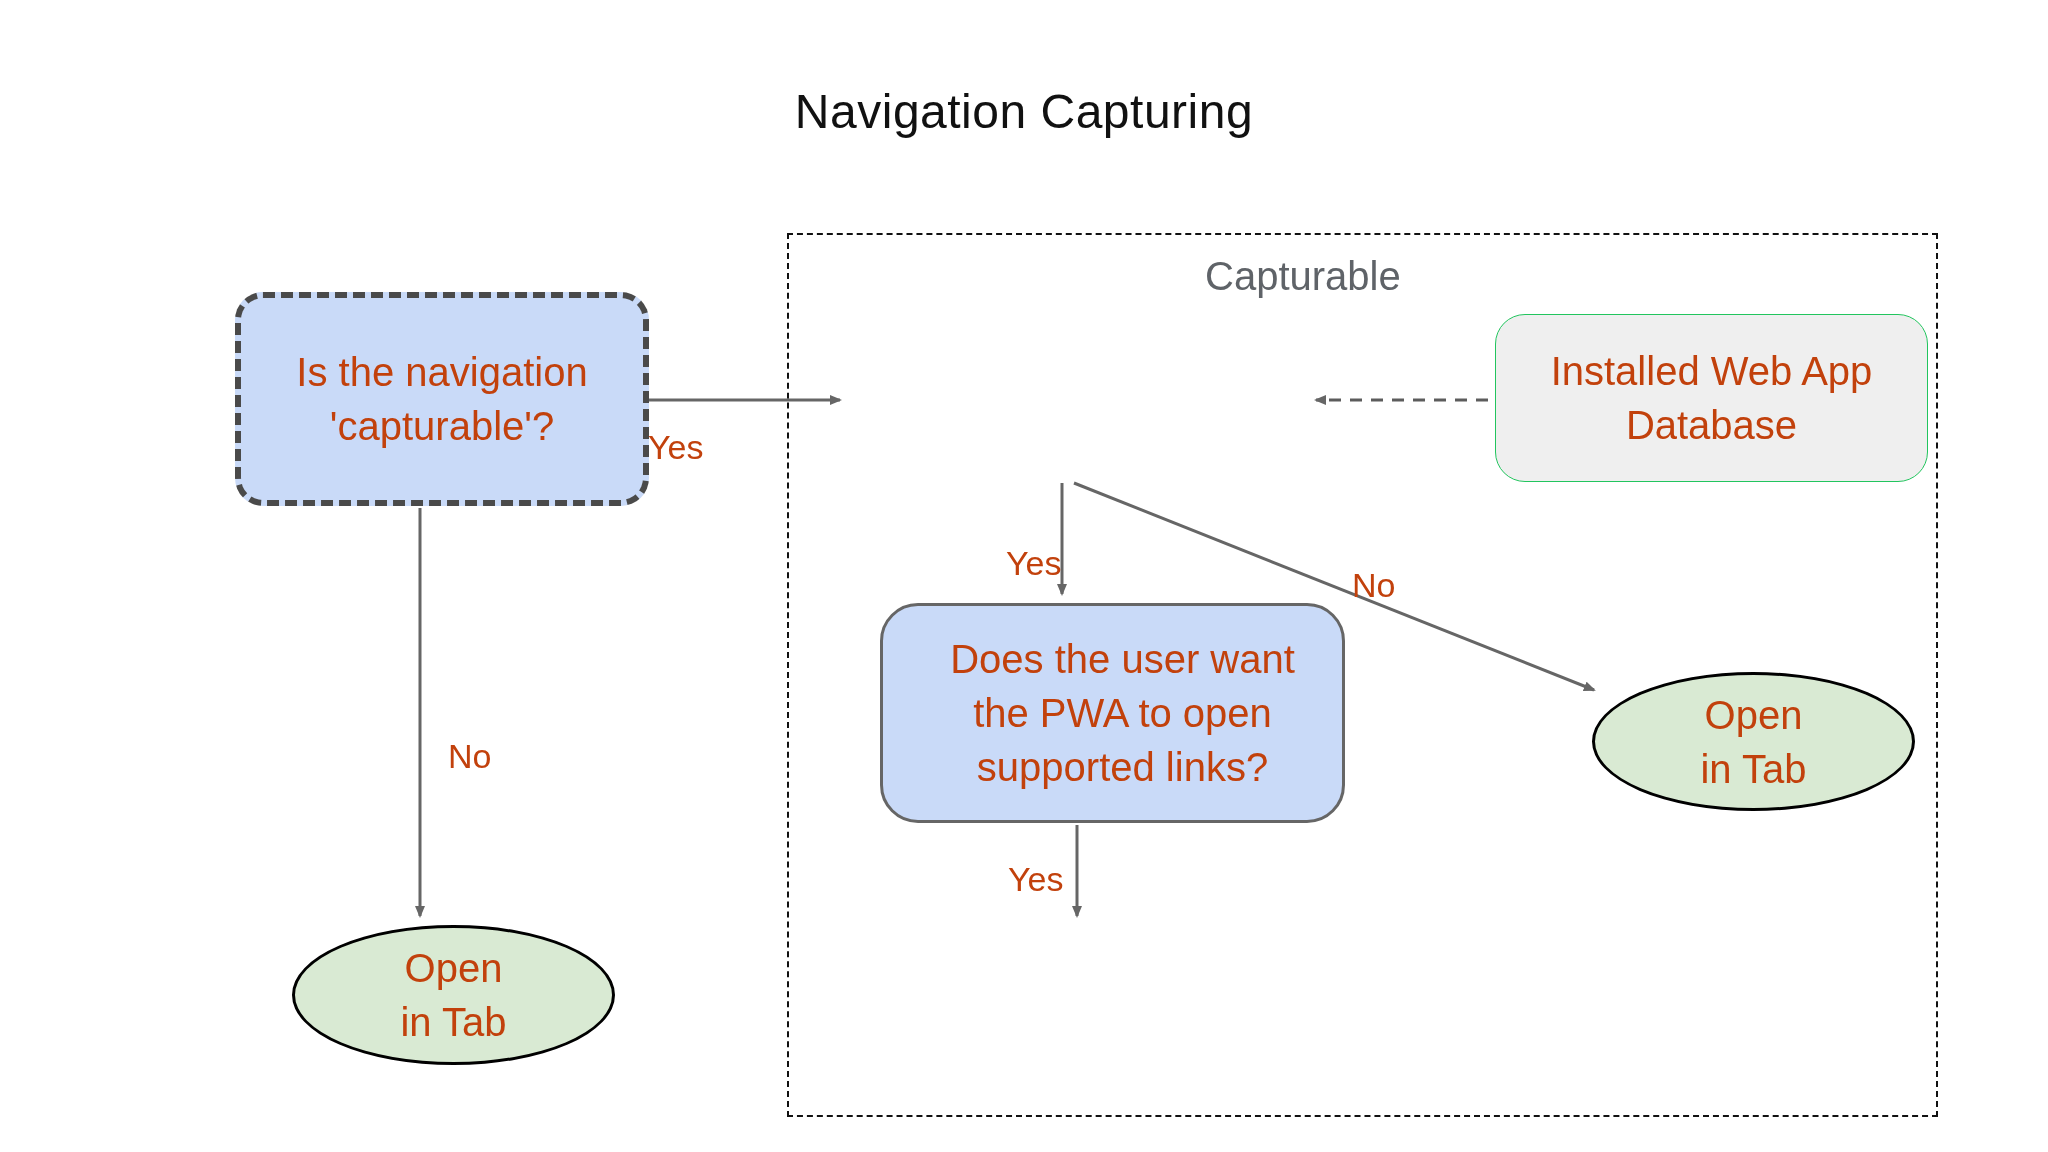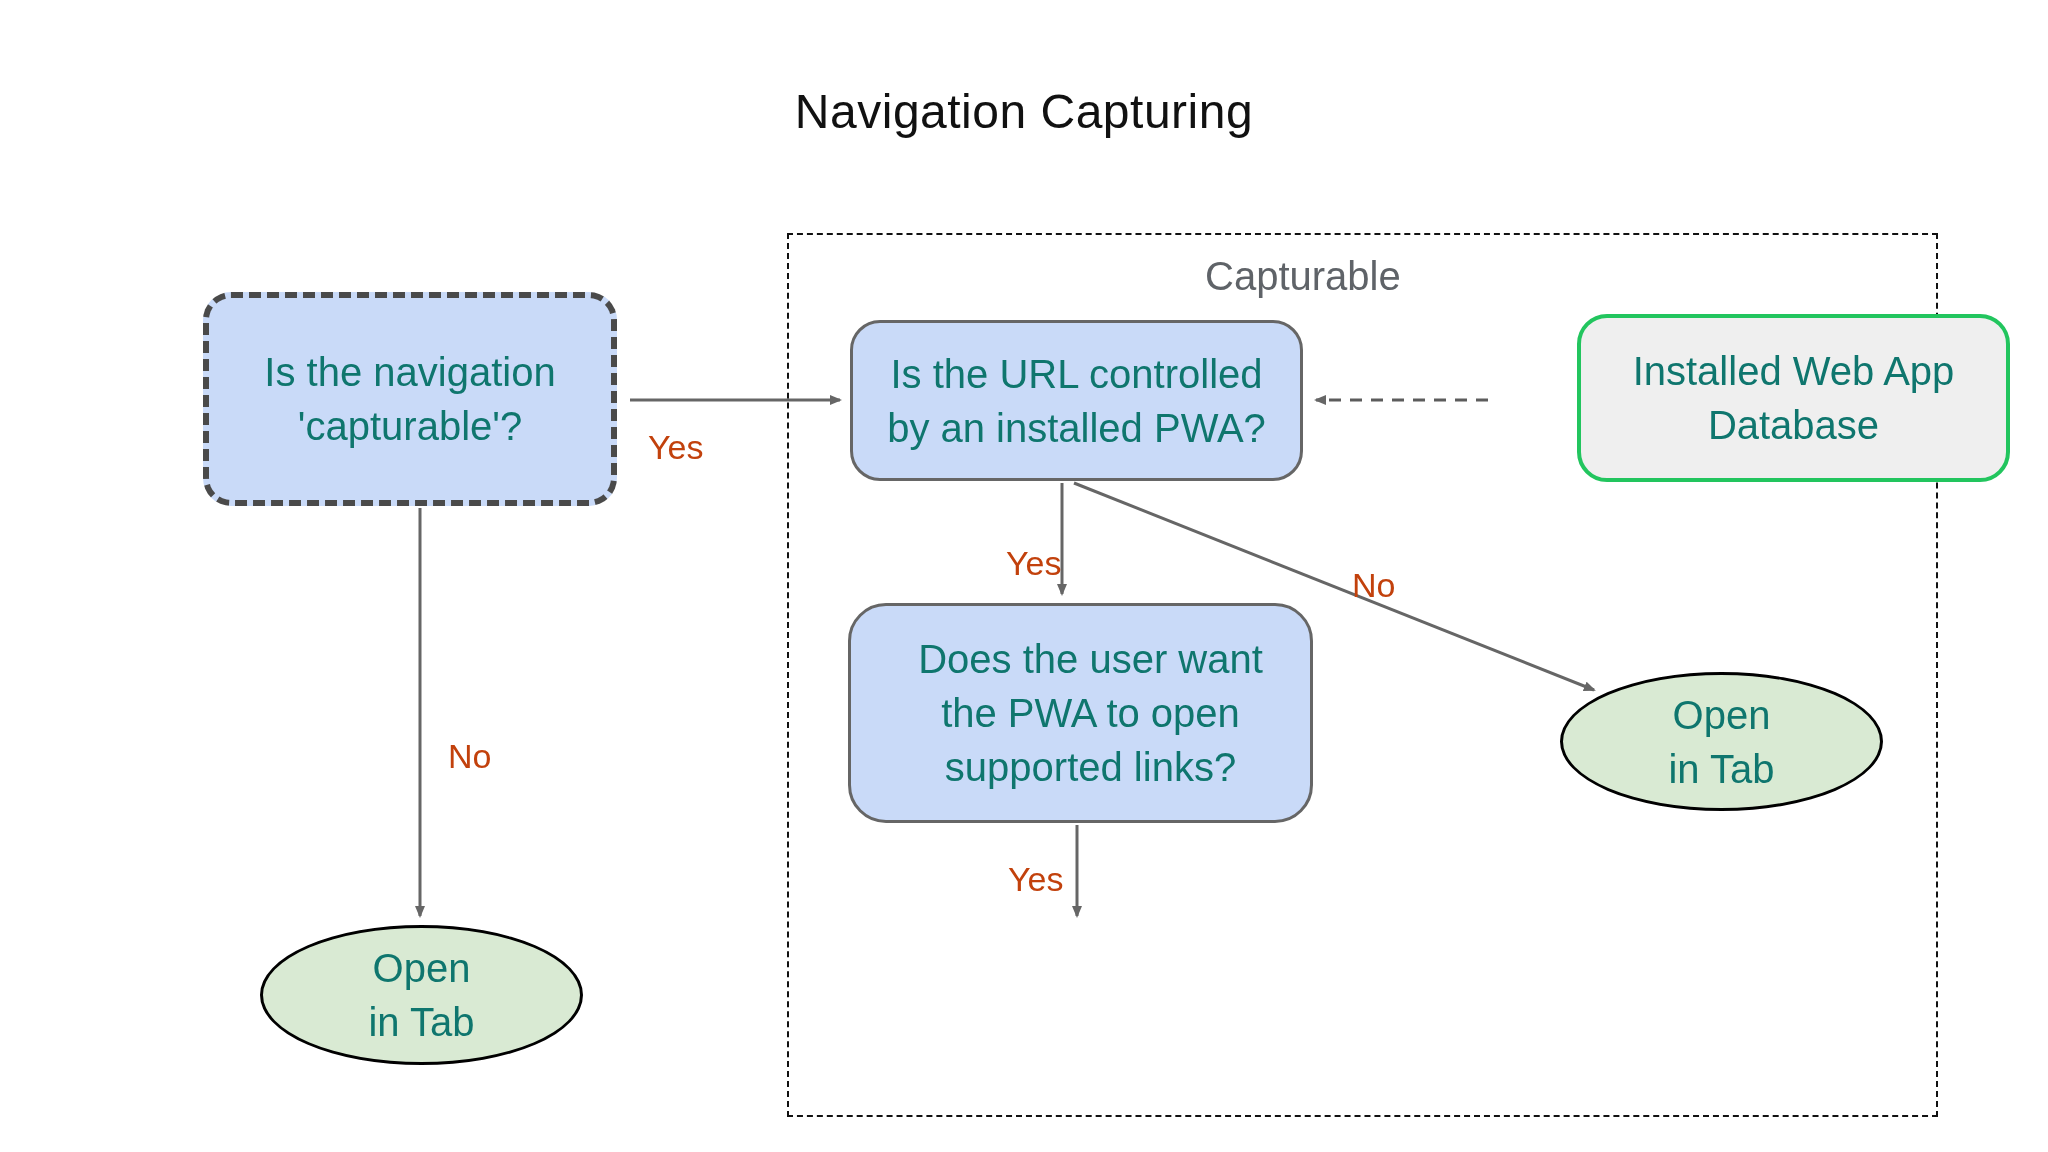--- a/index.html
+++ b/index.html
@@ -14,34 +14,34 @@
   .group-box{
     position:absolute;left:787px;top:233px;width:1151px;height:884px;
     border:2px dashed #111111;box-sizing:border-box;background:transparent;
   }
   .group-label{
     position:absolute;left:1205px;top:254px;width:300px;text-align:left;
     font-size:40px;color:#5f6368;
   }
   .node{
     position:absolute;box-sizing:border-box;display:flex;align-items:center;justify-content:center;
-    text-align:center;font-size:40px;color:#0f766e;line-height:1.35;
+    text-align:center;font-size:40px;color:#c2410c;line-height:1.35;margin-left:32px;
   }
   .node-text{white-space:pre-line;}
   .box-capturable{
     left:203px;top:292px;width:414px;height:214px;
     border:6px dashed #4a4a4a;border-radius:28px;
   }
   .box-url{
     left:850px;top:320px;width:453px;height:161px;
     border:3px solid #666666;border-radius:30px;
   }
   .box-db{
-    left:1577px;top:314px;width:433px;height:168px;
-    border:4px solid #22c55e;border-radius:30px;
+    left:1463px;top:314px;width:433px;height:168px;
+    border:1px solid #22c55e;border-radius:30px;
   }
   .box-user{
     left:848px;top:603px;width:465px;height:220px;
     border:3px solid #666666;border-radius:38px;
   }
   .box-launch{
     left:848px;top:925px;width:457px;height:162px;
     border:8px dashed #000000;border-radius:26px;
   }
   .ellipse{
@@ -82,24 +82,20 @@
     <line x1="1077" y1="825" x2="1077" y2="916" stroke="#666666" stroke-width="3" marker-end="url(#ah)"></line>
 
     <line x1="1488" y1="400" x2="1316" y2="400" stroke="#5c5c5c" stroke-width="3" stroke-dasharray="12 9" marker-end="url(#ah)"></line>
   </svg>
 
   <div class="node box-capturable" style="background-color: rgb(201, 218, 248);">
     <span class="node-text">Is the navigation
 'capturable'?</span>
   </div>
 
-  <div class="node box-url" style="background-color: rgb(201, 218, 248);">
-    <span class="node-text">Is the URL controlled
-by an installed PWA?</span>
-  </div>
 
   <div class="node box-db" style="background-color: rgb(239, 239, 239);">
     <span class="node-text">Installed Web App
 Database</span>
   </div>
 
   <div class="node box-user" style="background-color: rgb(201, 218, 248); padding-left: 20px;">
     <span class="node-text">Does the user want
 the PWA to open
 supported links?</span>

